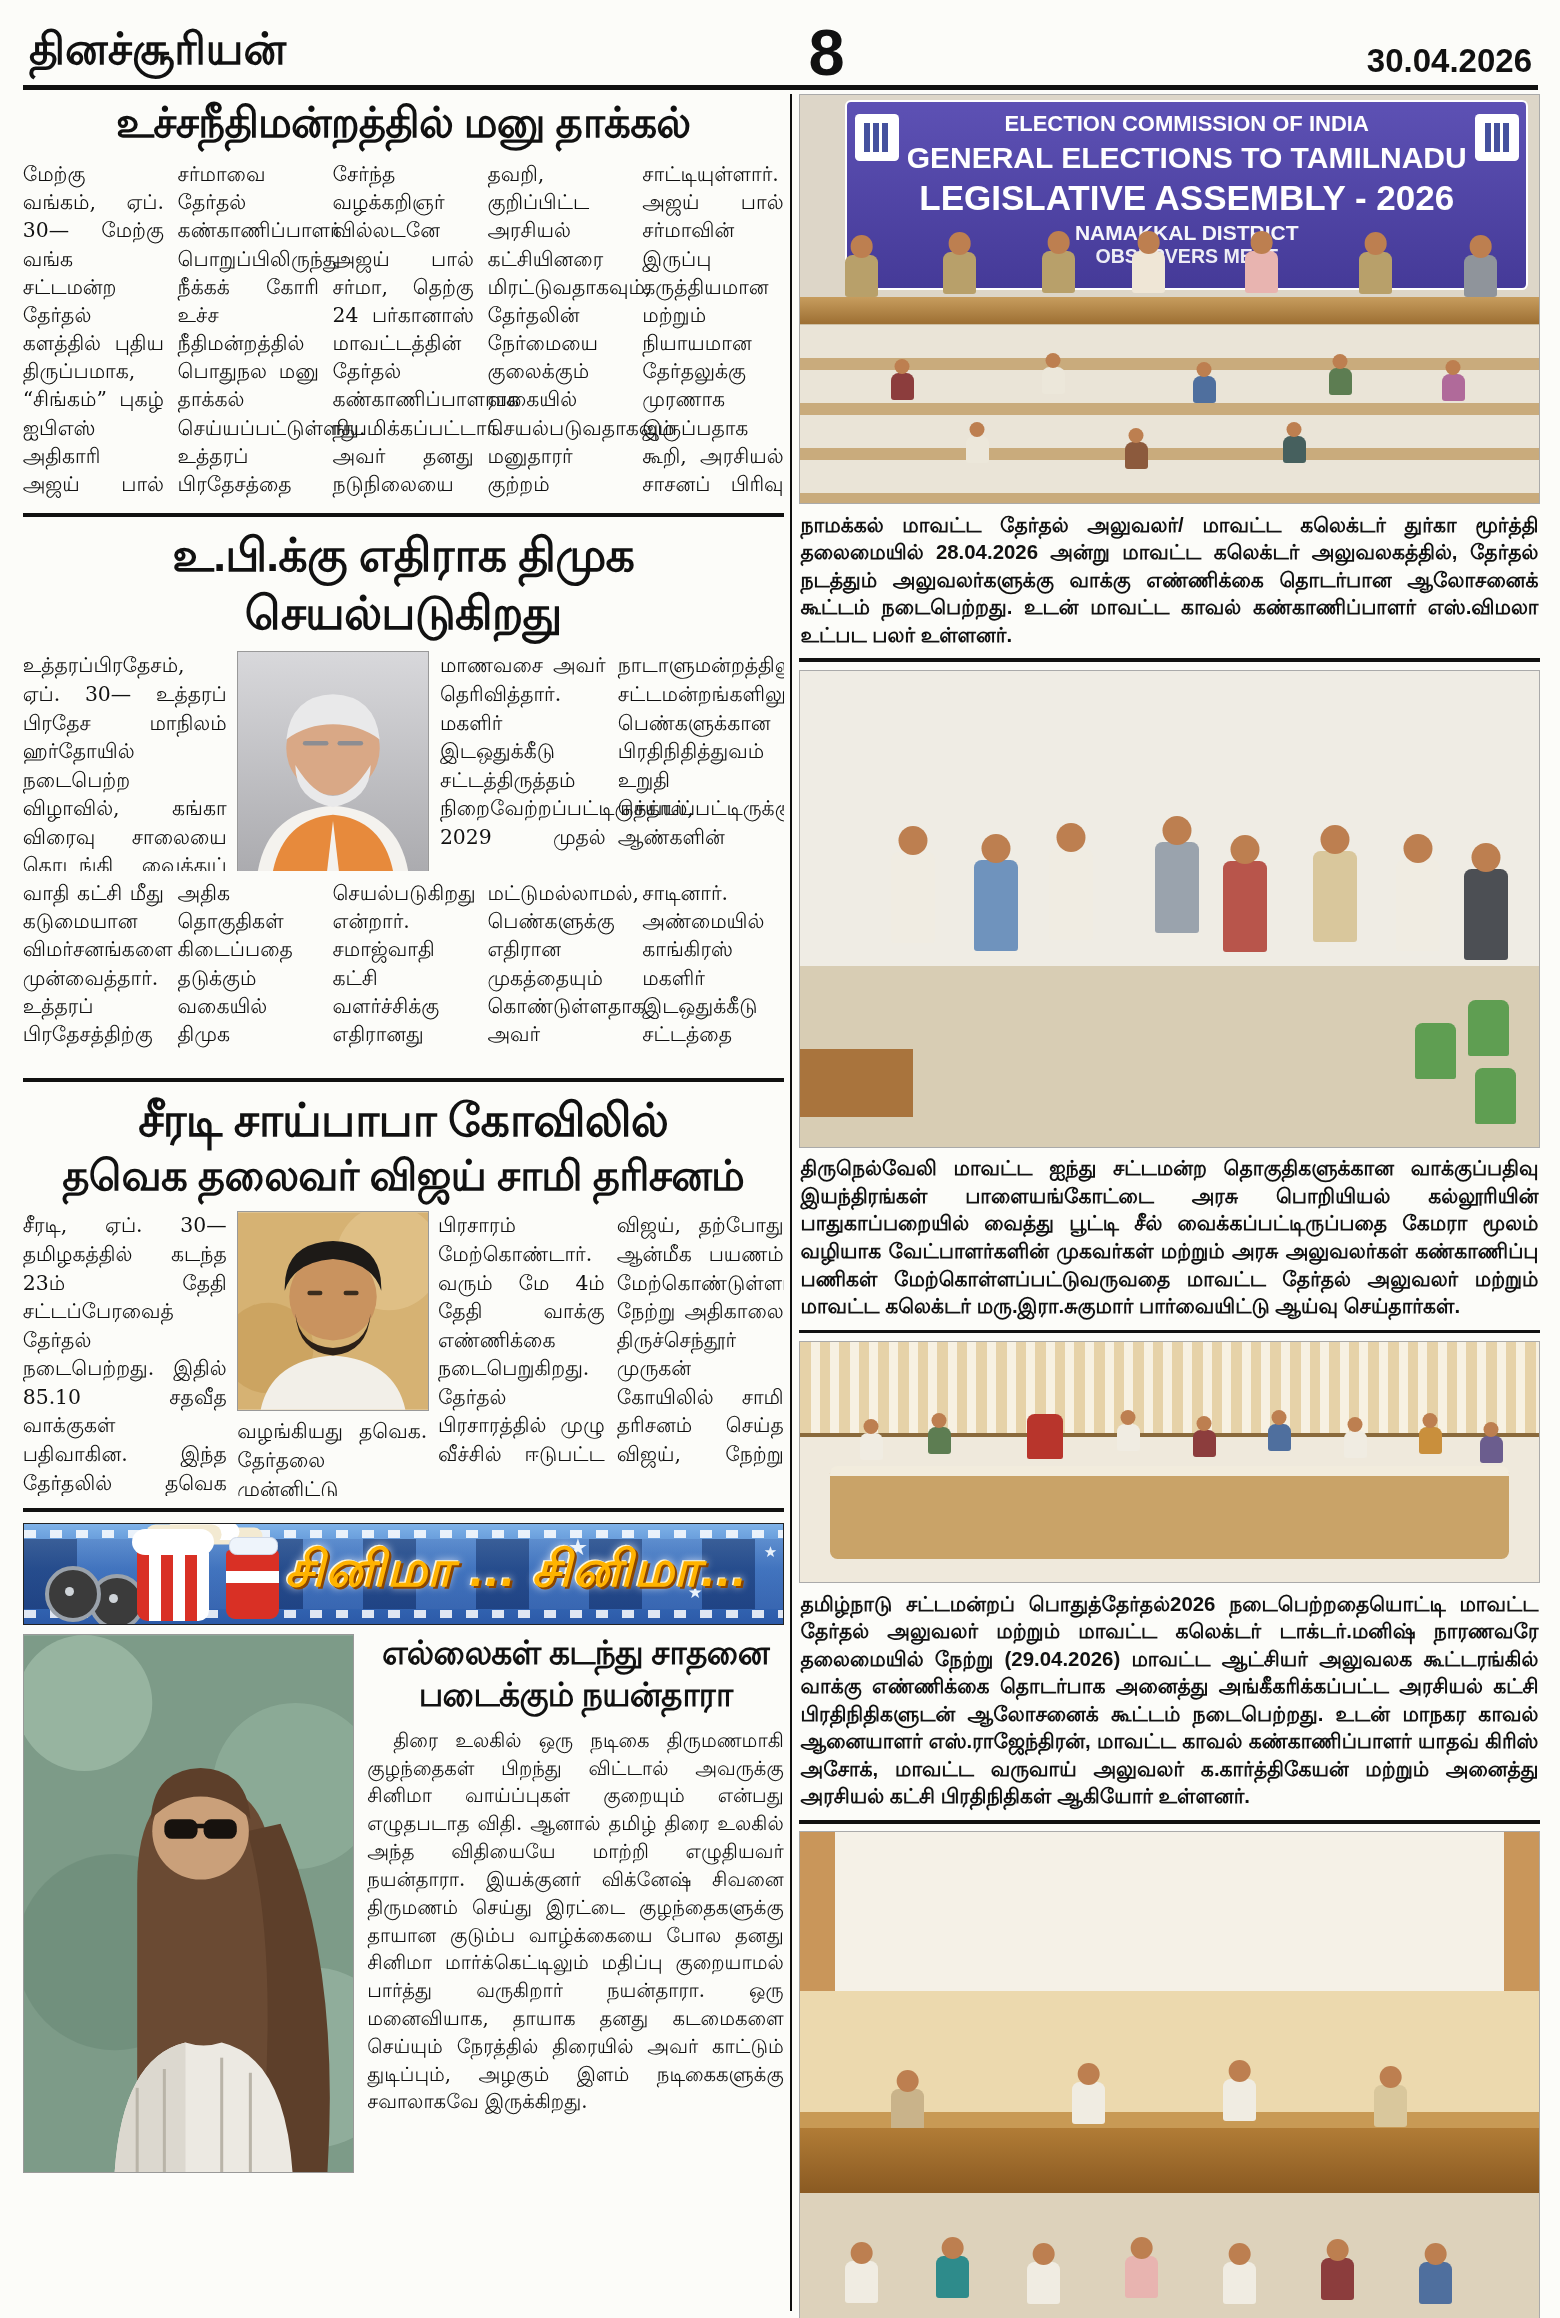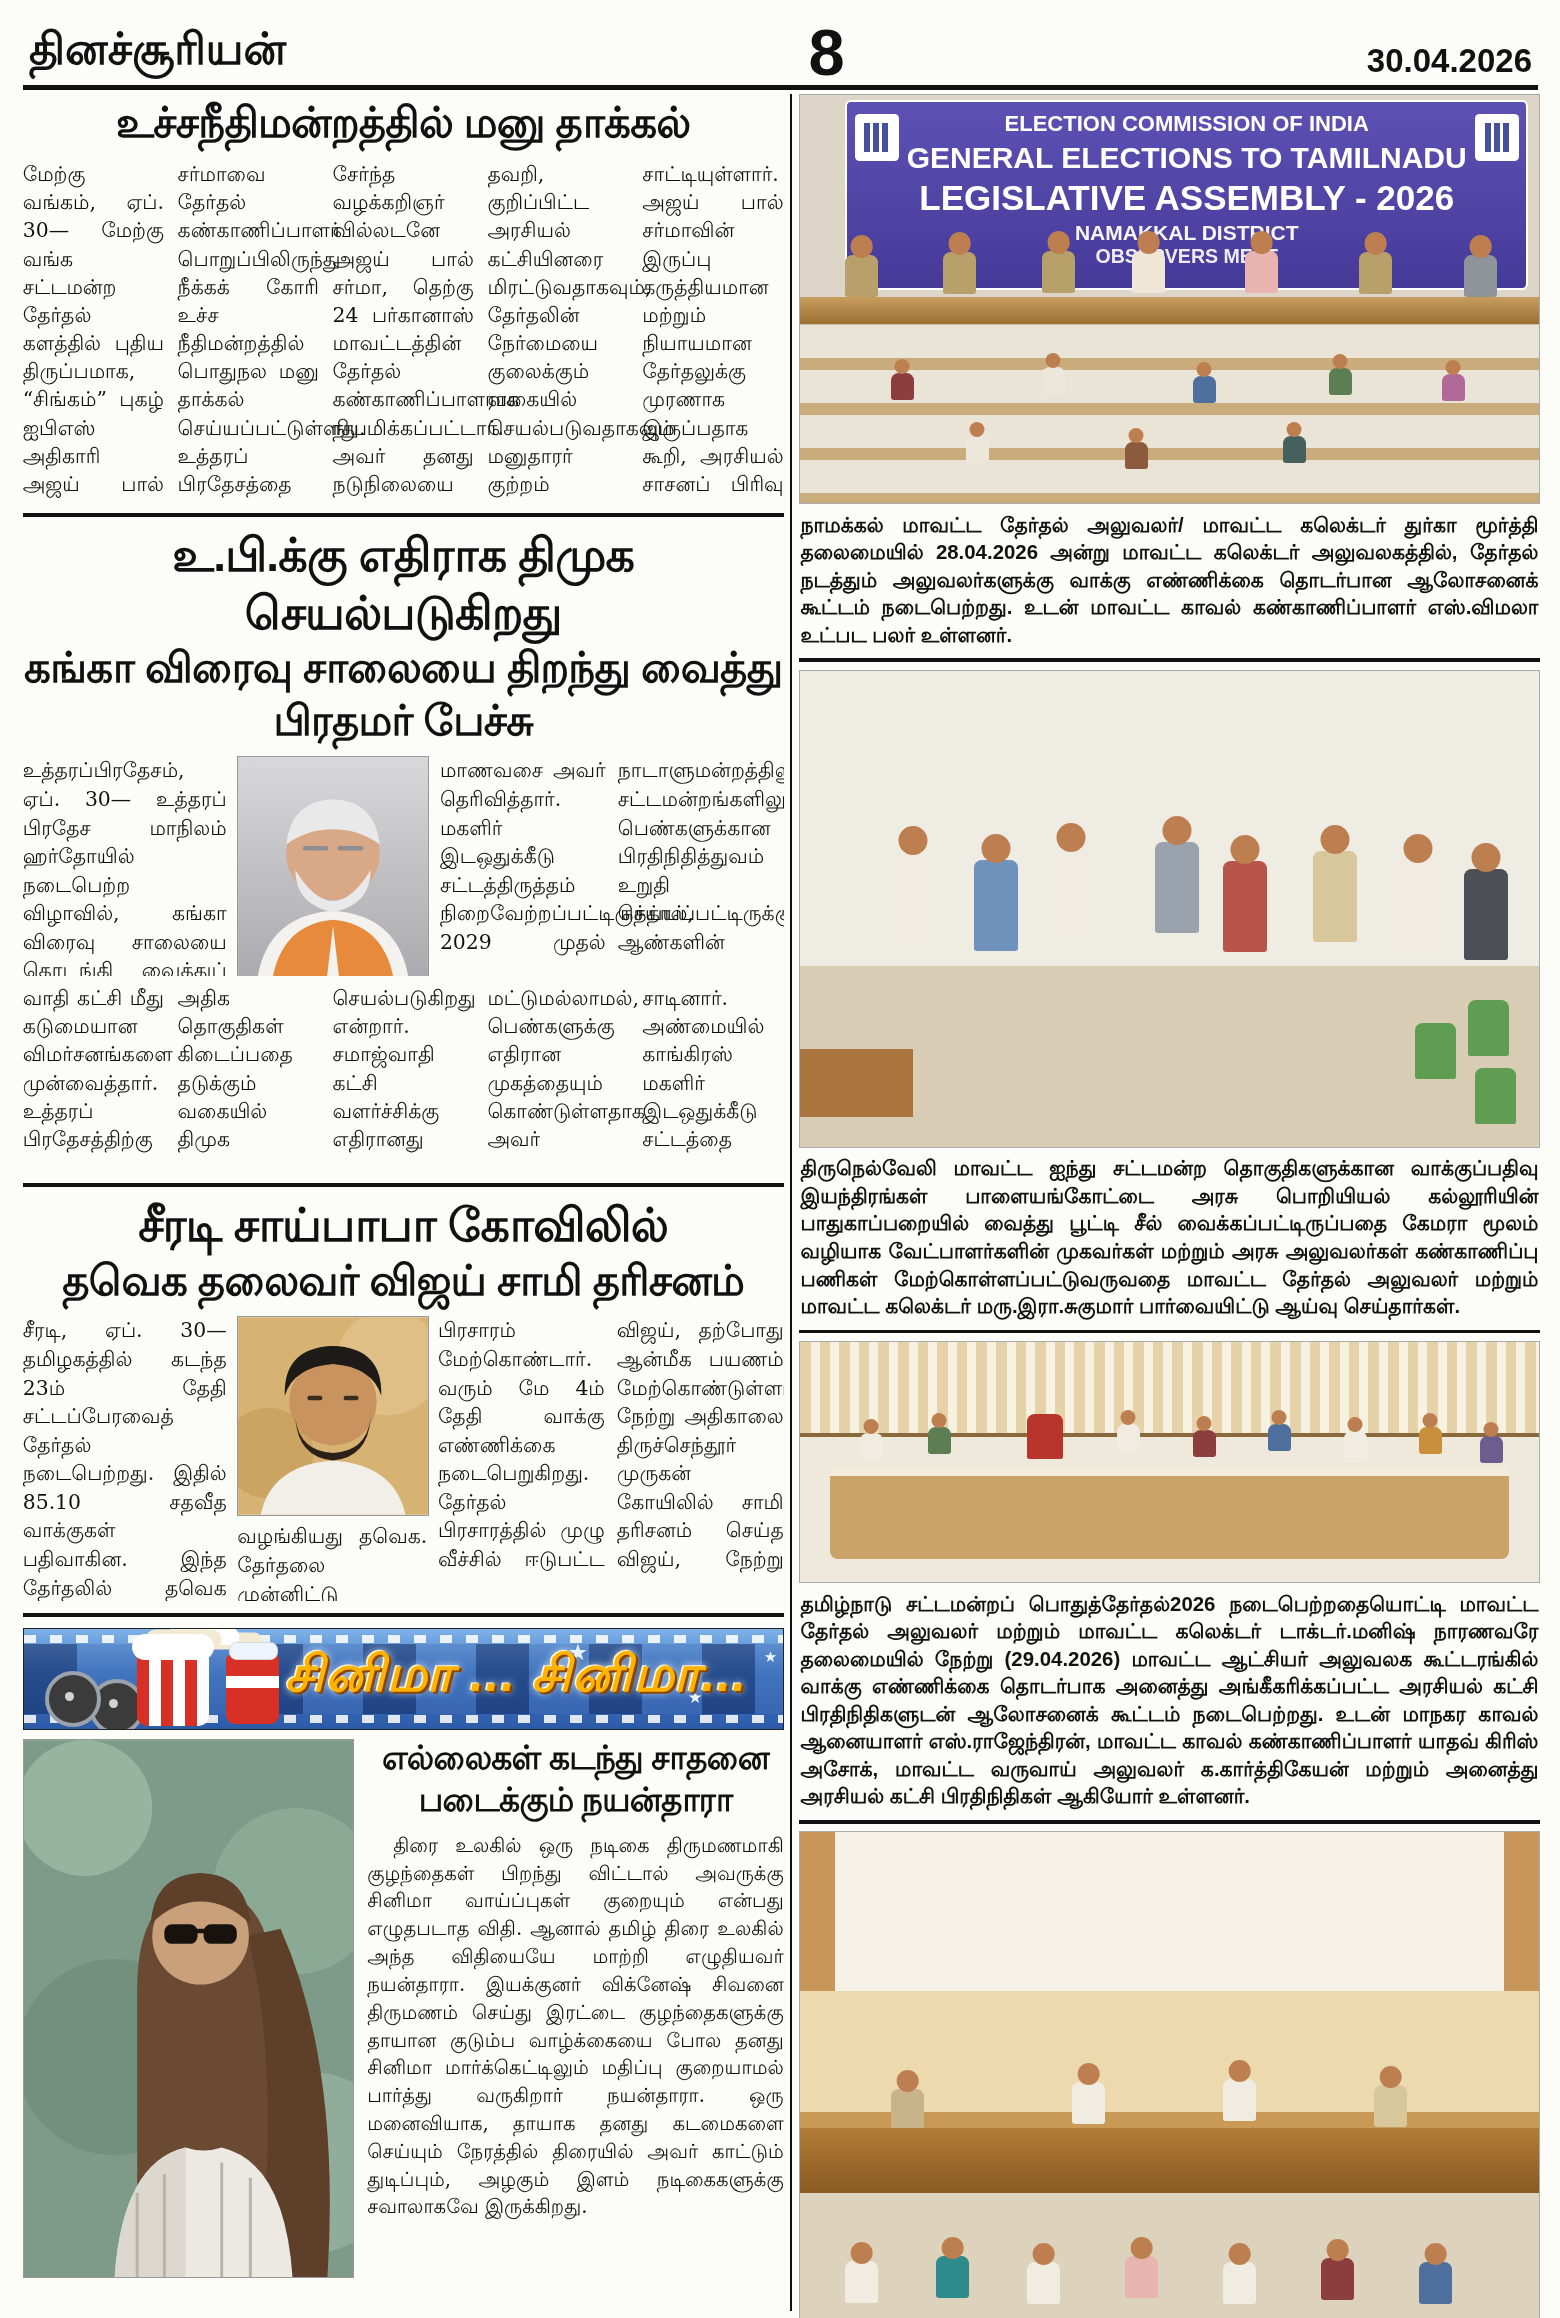--- a/index.html
+++ b/index.html
@@ -125,21 +125,20 @@
   <div class="leftcol">
 
     <div>
       <div class="hl hl-l2">உச்சநீதிமன்றத்தில் மனு தாக்கல்</div>
       <div class="body5">மேற்கு வங்கம், ஏப். 30— மேற்கு வங்க சட்டமன்ற தேர்தல் களத்தில் புதிய திருப்பமாக, “சிங்கம்” புகழ் ஐபிஎஸ் அதிகாரி அஜய் பால் சர்மாவை தேர்தல் கண்காணிப்பாளர் பொறுப்பிலிருந்து நீக்கக் கோரி உச்ச நீதிமன்றத்தில் பொதுநல மனு தாக்கல் செய்யப்பட்டுள்ளது. உத்தரப் பிரதேசத்தை சேர்ந்த வழக்கறிஞர் வில்லடனே அஜய் பால் சர்மா, தெற்கு 24 பர்கானாஸ் மாவட்டத்தின் தேர்தல் கண்காணிப்பாளராக நியமிக்கப்பட்டார். அவர் தனது நடுநிலையை தவறி, குறிப்பிட்ட அரசியல் கட்சியினரை மிரட்டுவதாகவும், தேர்தலின் நேர்மையை குலைக்கும் வகையில் செயல்படுவதாகவும் மனுதாரர் குற்றம் சாட்டியுள்ளார். அஜய் பால் சர்மாவின் இருப்பு கருத்தியமான மற்றும் நியாயமான தேர்தலுக்கு முரணாக இருப்பதாக கூறி, அரசியல் சாசனப் பிரிவு 32ன் கீழ் இந்த அவசர மனு தாக்கல் செய்யப்பட்டுள்ளது. தேர்தல் ஆணையத்தால் நியமிக்கப்படும் கண்காணிப்பாளர்கள் ஜனநாயக நெறிமுறைகளை காக்க வேண்டி நடைபெற்று வரும் நிலையில், இந்த புகார் பெரும் பரபரப்பை ஏற்படுத்தியுள்ளது. ஏற்கனவே முதற்கட்ட தேர்தலில் 93.2% வாக்குகள் பதிவாகி சாதனை படைத்துள்ள சூழலில், தேர்தல் முடிவுகள் மே 4ஆம் தேதி வெளியிடப்பட உள்ளன. உச்ச நீதிமன்றம் இந்த விவகாரத்தில் எடுக்கப்போகும் முடிவு, மேற்கு வங்க தேர்தல் களத்தில் முக்கியத்துவம் வாய்ந்ததாக கருதப்படுகிறது.</div>
     </div>
     <div class="secline"></div>
 
     <div>
       <div class="hl hl-l1">உ.பி.க்கு எதிராக திமுக செயல்படுகிறது</div>
-      <div class="hl hl-l2">கங்கா விரைவு சாலையை திறந்து வைத்து பிரதமர் பேச்சு</div>
       <div class="band" style="height:220px;">
         <div class="cnarrow">உத்தரப்பிரதேசம், ஏப். 30— உத்தரப் பிரதேச மாநிலம் ஹர்தோயில் நடைபெற்ற விழாவில், கங்கா விரைவு சாலையை தொடங்கி வைத்துப் பேசிய பிரதமர் நரேந்திர மோடி, எதிர்க்கட்சிகளான திமுக மற்றும் சமாஜ்</div>
         <div class="portrait" style="height:220px;">
           <svg width="190" height="220" viewBox="0 0 252 292">
             <rect width="252" height="292" fill="#c2c2c6"></rect>
             <rect width="252" height="292" fill="url(#gGrey)"></rect>
             <defs>
                 <linearGradient id="gGrey" x1="0" y1="0" x2="0" y2="1">
               <stop offset="0" stop-color="#d8d8db"></stop>
                   <stop offset="1" stop-color="#ababaf"></stop>

